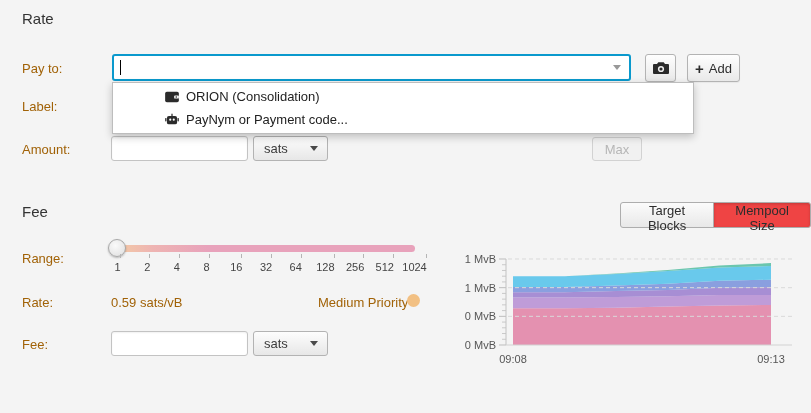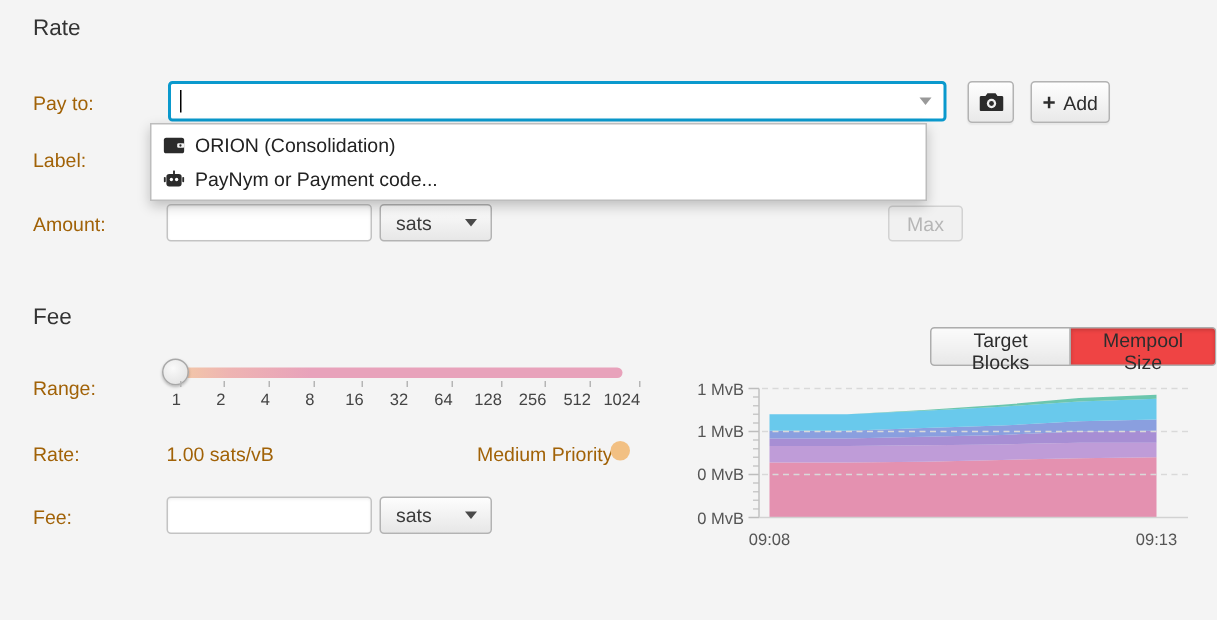--- a/index.html
+++ b/index.html
@@ -94,21 +94,21 @@
         <circle cx="8" cy="8" r="3.1" fill="#efefef"></circle>
         <circle cx="8" cy="8" r="1.6" fill="#2b2b2b"></circle>
       </svg>
     </span>
   </button>
   <button class="abs btn" style="left:687px; top:54px; width:53px; height:28px;">
     <span class="plus">+</span>
       <span>Add</span>
   </button>
 
-  <div class="abs dropdown-panel" style="left:100px; top:82px; width:518px;" id="dropdown-list">
+  <div class="abs dropdown-panel" style="left:112px; top:82px; width:582px;padding-left:44px;" id="dropdown-list">
       <div class="dropdown-item">
         <span class="dd-icon">
           <svg width="14" height="12" viewBox="0 0 16 14">
             <rect x="0" y="1" width="16" height="12" rx="2" fill="#2b2b2b"></rect>
             <rect x="10.5" y="5.2" width="5.5" height="3.6" rx="1" fill="#f4f4f4"></rect>
             <circle cx="13" cy="7" r="0.9" fill="#2b2b2b"></circle>
           </svg>
         </span>
         <span>ORION (Consolidation)</span>
       </div>
@@ -131,21 +131,21 @@
 
   <div class="abs field-label" style="left:22px; top:142px;">Amount:</div>
   <input class="abs text-input" style="left: 111px; top: 136px; width: 137px; height: 25px;" value="">
   <div class="abs select" style="left:253px; top:136px; width:75px; height:25px;">
     <span>sats</span>
     <span class="arrow-down dark"></span>
   </div>
   <button class="abs btn disabled" style="left:592px; top:137px; width:50px; height:24px;">Max</button>
 
   <div class="abs heading" style="left:22px; top:203px;">Fee</div>
-  <div class="abs toggle-group" style="left:596px; top:218px;padding-left:24px;" id="toggle-group">
+  <div class="abs toggle-group" style="left:596px; top:202px;padding-left:24px;" id="toggle-group">
       <button class="toggle-btn">Target Blocks</button>
       <button class="toggle-btn selected">Mempool Size</button>
     </div>
 
   <div class="abs field-label" style="left:22px; top:251px;">Range:</div>
   <div class="abs" style="left:0; top:0;">
     <div class="slider-track abs" style="left:110px; top:245px; width:305px;"></div>
     <div class="slider-thumb abs" style="left:108px; top:239px;"></div>
     <div class="abs" style="left:117px; top:254px; width:300px; height:20px;" id="slider-ticks">
         <div class="tick" style="left: 0px;">
@@ -189,21 +189,21 @@
           <div class="tick-label">512</div>
         </div>
         <div class="tick" style="left: 297px;">
           <div class="tick-mark"></div>
           <div class="tick-label">1024</div>
         </div>
       </div>
   </div>
 
   <div class="abs field-label" style="left:22px; top:295px;">Rate:</div>
-  <div class="abs field-label" style="left:111px; top:295px;">1.00 sats/vB</div>
+  <div class="abs field-label" style="left:111px; top:295px;">0.59 sats/vB</div>
   <div class="abs field-label" style="left:318px; top:295px;">Medium Priority</div>
   <div class="abs priority-dot" style="left: 407px; top: 294px; background: rgb(242, 192, 131);" id="priority-dot"></div>
 
   <div class="abs field-label" style="left:22px; top:337px;">Fee:</div>
   <input class="abs text-input" style="left: 111px; top: 331px; width: 137px; height: 25px;" value="">
   <div class="abs select" style="left:253px; top:331px; width:75px; height:25px;">
     <span>sats</span>
     <span class="arrow-down dark"></span>
   </div>
 

